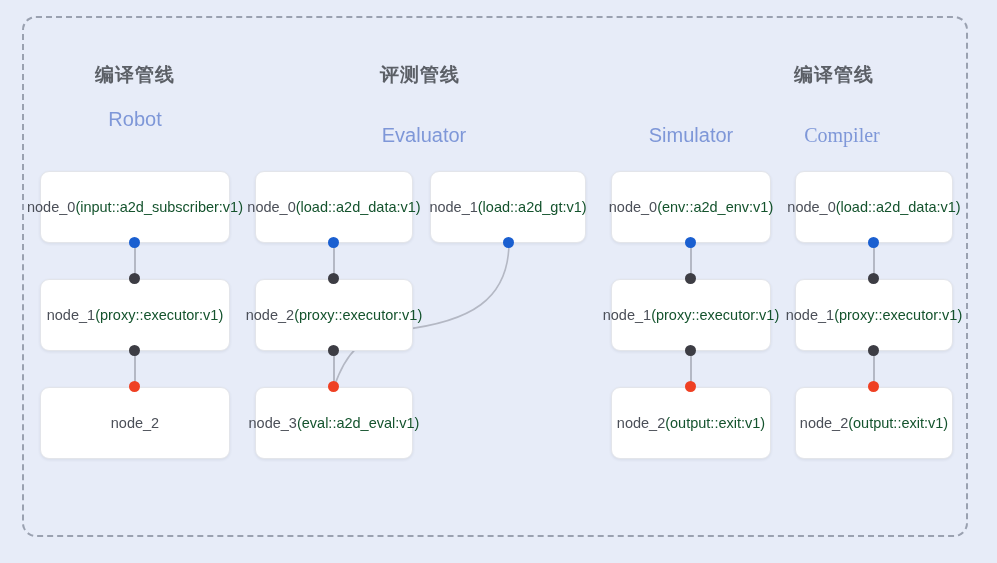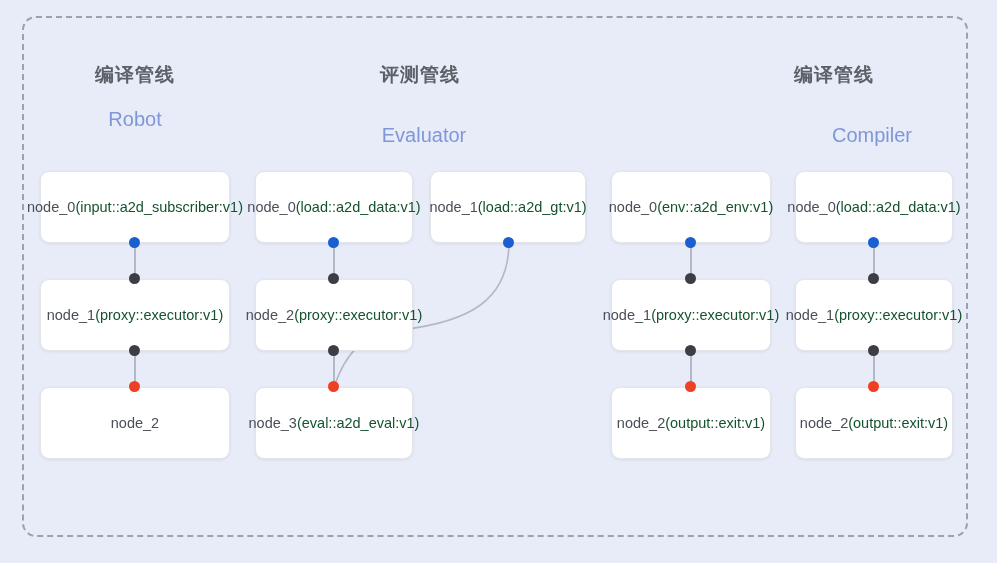--- a/index.html
+++ b/index.html
@@ -158,20 +158,21 @@
   </div>
   <div class="port black" style="left:328px; top:345px;"></div>
   <div class="link" style="left:333px; top:350px; height:37px;"></div>
   <div class="port red" style="left:328px; top:381px;"></div>
 
   <div class="node" style="left:255px; top:387px; width:158px; height:72px;">
     <div class="nm">node_3</div>
     <div class="id">(eval::a2d_eval:v1)</div>
   </div>
 
+  <div class="col-subtitle" style="left:591px; top:124px; width:200px;">Simulator</div>
 
   <div class="node" style="left:611px; top:171px; width:160px; height:72px;">
     <div class="nm">node_0</div>
     <div class="id">(env::a2d_env:v1)</div>
   </div>
   <div class="port blue" style="left:685px; top:237px;"></div>
   <div class="link" style="left:690px; top:242px; height:36px;"></div>
   <div class="port black" style="left:685px; top:273px;"></div>
 
   <div class="node" style="left:611px; top:279px; width:160px; height:72px;">
@@ -181,21 +182,21 @@
   <div class="port black" style="left:685px; top:345px;"></div>
   <div class="link" style="left:690px; top:350px; height:37px;"></div>
   <div class="port red" style="left:685px; top:381px;"></div>
 
   <div class="node" style="left:611px; top:387px; width:160px; height:72px;">
     <div class="nm">node_2</div>
     <div class="id">(output::exit:v1)</div>
   </div>
 
   <div class="col-title" style="left:734px; top:62px; width:200px;">编译管线</div>
-  <div class="col-subtitle" style="left:772px; top:124px; width:200px;">Compiler</div>
+  <div class="col-subtitle" style="left:742px; top:124px; width:200px;font-family:Liberation Serif, serif;">Compiler</div>
 
   <div class="node" style="left:795px; top:171px; width:158px; height:72px;">
     <div class="nm">node_0</div>
     <div class="id">(load::a2d_data:v1)</div>
   </div>
   <div class="port blue" style="left:868px; top:237px;"></div>
   <div class="link" style="left:873px; top:242px; height:36px;"></div>
   <div class="port black" style="left:868px; top:273px;"></div>
 
   <div class="node" style="left:795px; top:279px; width:158px; height:72px;">

